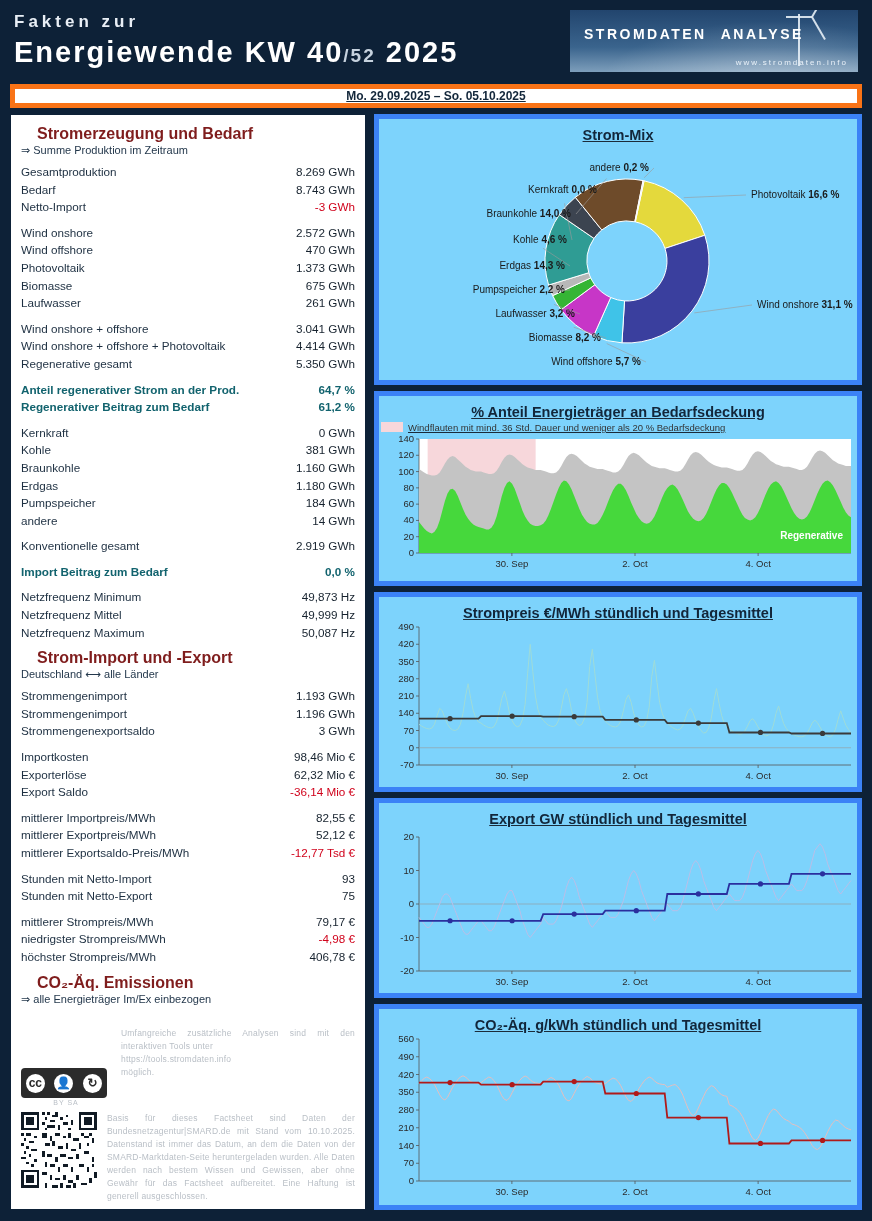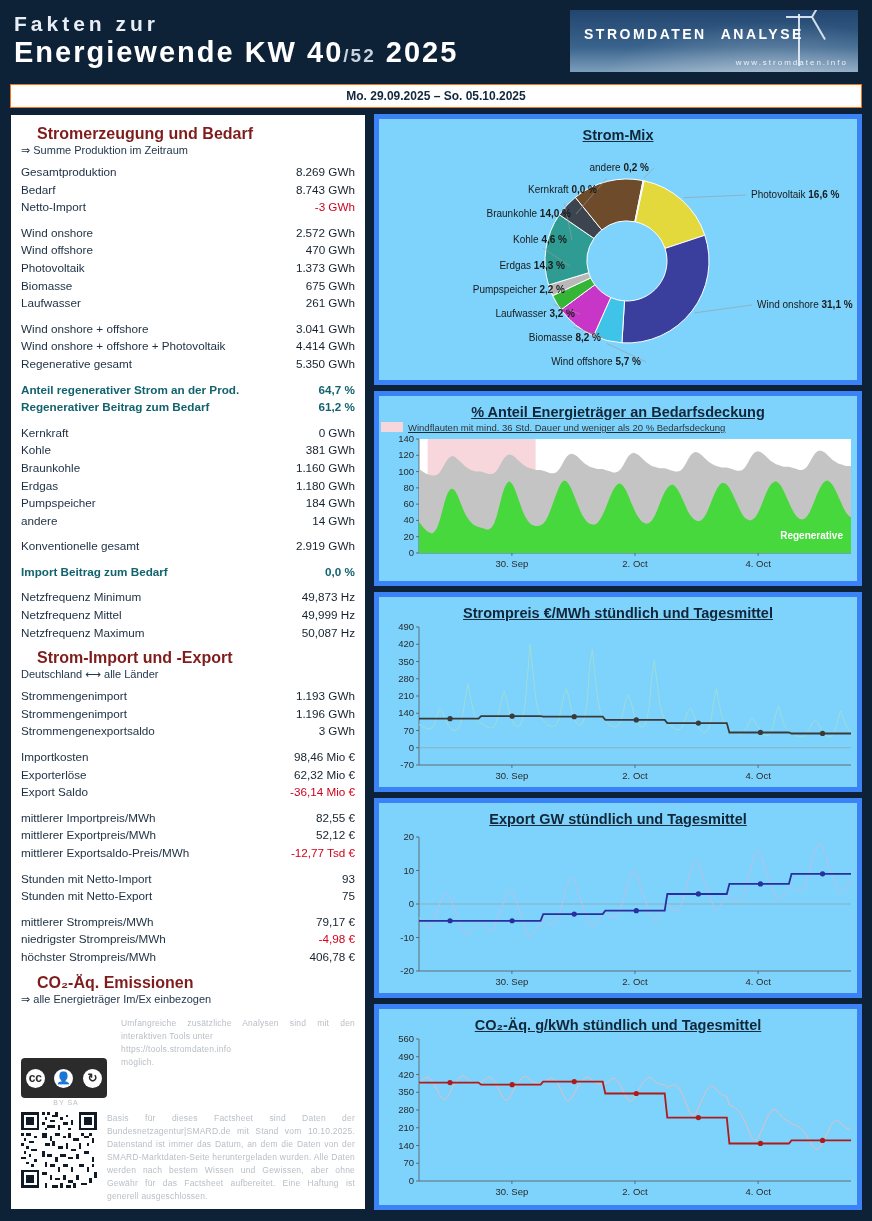--- a/index.html
+++ b/index.html
@@ -10,21 +10,21 @@
     font-family: "Liberation Sans", sans-serif;
     color: #1b2b3a;
     overflow: hidden;
   }
   .page { position: relative; width: 872px; height: 1221px; background:#0d2137; }
 
   
   .header { position:relative; height: 84px; background:#0d2137; }
   .hdr-line1 {
     position:absolute; left:14px; top:12px;
-    font-size: 21px; letter-spacing: 4px; color:#e8eef5; font-weight:bold;
+    font-size: 17px; letter-spacing: 4px; color:#e8eef5; font-weight:bold;
   }
   .hdr-line2 {
     position:absolute; left:14px; top:36px;
     font-size: 29px; letter-spacing: 2px; color:#ffffff; font-weight:bold;
     white-space: nowrap;
   }
   .hdr-line2 .kw-sub { font-size: 19px; color:#c6d2de; }
   .logo {
     position:absolute; right:14px; top:10px; width:288px; height:62px;
     background: linear-gradient(160deg,#2b4f79 0%, #33628f 40%, #47749d 75%, #6f93b5 100%);
@@ -36,23 +36,23 @@
   .logo .turbine { position:absolute; right:58px; top:4px; width:2px; height:52px; background:#e6eef6; opacity:.9;}
   .logo .blade { position:absolute; right:46px; top:6px; width:26px; height:2px; background:#e6eef6; transform-origin: 100% 50%; opacity:.9;}
   .logo .b2 { transform: rotate(120deg); }
   .logo .b3 { transform: rotate(240deg); }
   .logo-title { position:absolute; left:14px; top:16px; color:#fff; font-size:14px; letter-spacing:2.5px; font-weight:bold;text-align:right;}
   .logo-title .sep { display:inline-block; width:14px;}
   .logo-url { position:absolute; right:10px; bottom:5px; color:#e9f1f8; font-size:8px; letter-spacing:2px;}
 
   
   .datebar {
-    margin: 0 10px; height: 24px; background:#ffffff; border:1px solid #f97316;
+    margin: 0 10px; height: 24px; background:#ffffff; border:5px solid #f97316;
     display:flex; align-items:center; justify-content:center;
-    font-size: 12px; font-weight:bold; color:#13273b;
+    font-size: 12px; font-weight:bold; color:#13273b;text-decoration:underline;
   }
 
   
   .body { position:relative; margin: 6px 10px 0 10px; display:flex; gap:8px; height: 1096px;}
   .col-left {
     width: 366px; background:#ffffff; border:1px solid #0d2137;
     padding: 8px 10px 6px 10px; position:relative;
   }
   .col-right { flex:1; display:flex; flex-direction:column; gap:6px; }
   .panel { background:#7dd3fc; border:5px solid #3b82f6; position:relative;text-decoration:underline; }
@@ -62,21 +62,21 @@
   .sub { font-size: 11px; color:#24384c; margin-bottom:6px;}
   .rowgrp { margin-bottom: 8px; }
   .row { display:flex; justify-content:space-between; font-size:11.7px; line-height:17.6px; }
   .row .lbl { color:#1d2f41; }
   .row .val { color:#16222e; text-align:right; white-space:nowrap;}
   .row.neg .val { color:#d0021b; }
   .row.accent .lbl, .row.accent .val { color:#12636e; font-weight:bold; }
 
   
   .footer { position:absolute; left:10px; right:10px; bottom:6px; }
-  .cc-badge { width:86px; height:40px; border-radius:4px; background:#2b2b2b; display:flex; align-items:center; justify-content:space-around;margin-top:41px; }
+  .cc-badge { width:86px; height:30px; border-radius:4px; background:#2b2b2b; display:flex; align-items:center; justify-content:space-around;margin-top:41px; }
   .cc-badge .c { width:19px; height:19px; border-radius:50%; background:#fff; color:#2b2b2b; font-size:12px; font-weight:bold; display:flex; align-items:center; justify-content:center;}
   .cc-text { font-size:8.5px; color:#b9bfc6; line-height:13px; letter-spacing:.2px; text-align:justify;}
   .qr { width:76px; height:76px; background:#ffffff; }
   .qr svg { display:block; }
 
   
   .panel-title { text-align:center; font-size:14.5px; font-weight:bold; color:#12263a; padding-top:8px;}
   .legend-note { font-size:9.5px; color:#333; display:flex; align-items:center; gap:5px; padding-left:2px; margin-top:2px;}
   .legend-swatch { width:22px; height:10px; background:#f7d7db; display:inline-block;}
   svg { display:block; }

